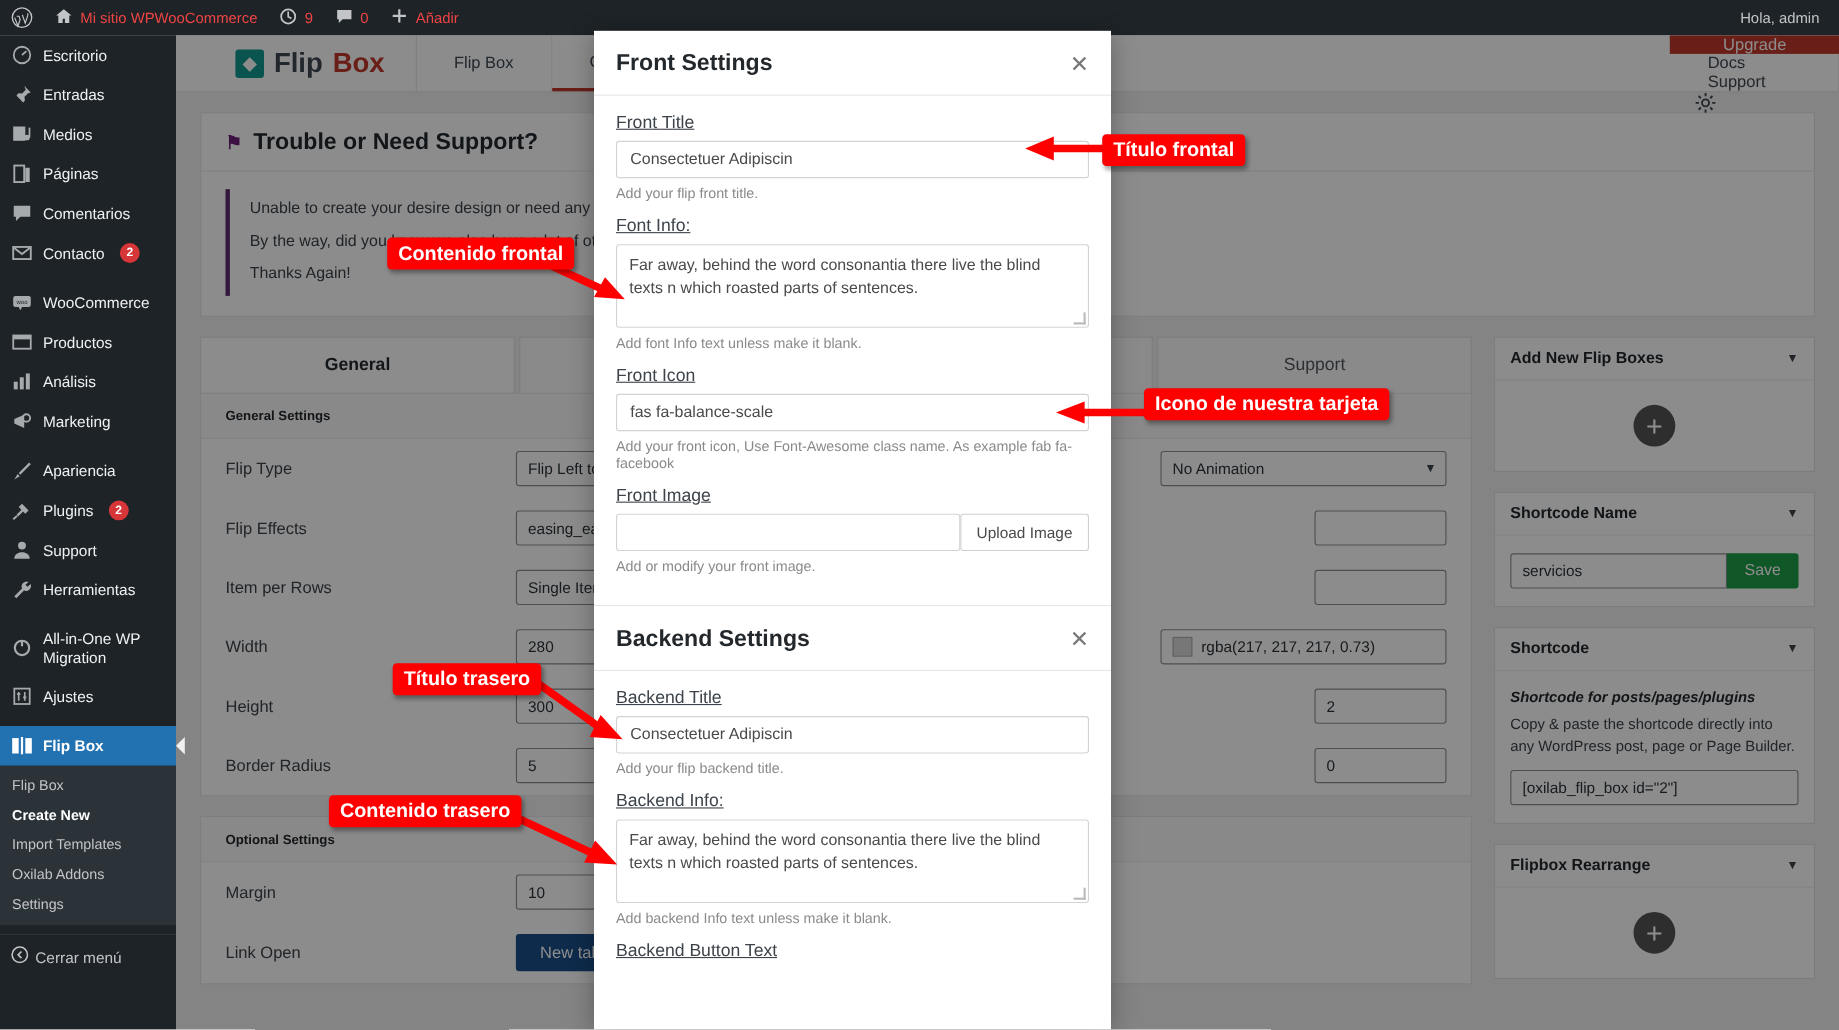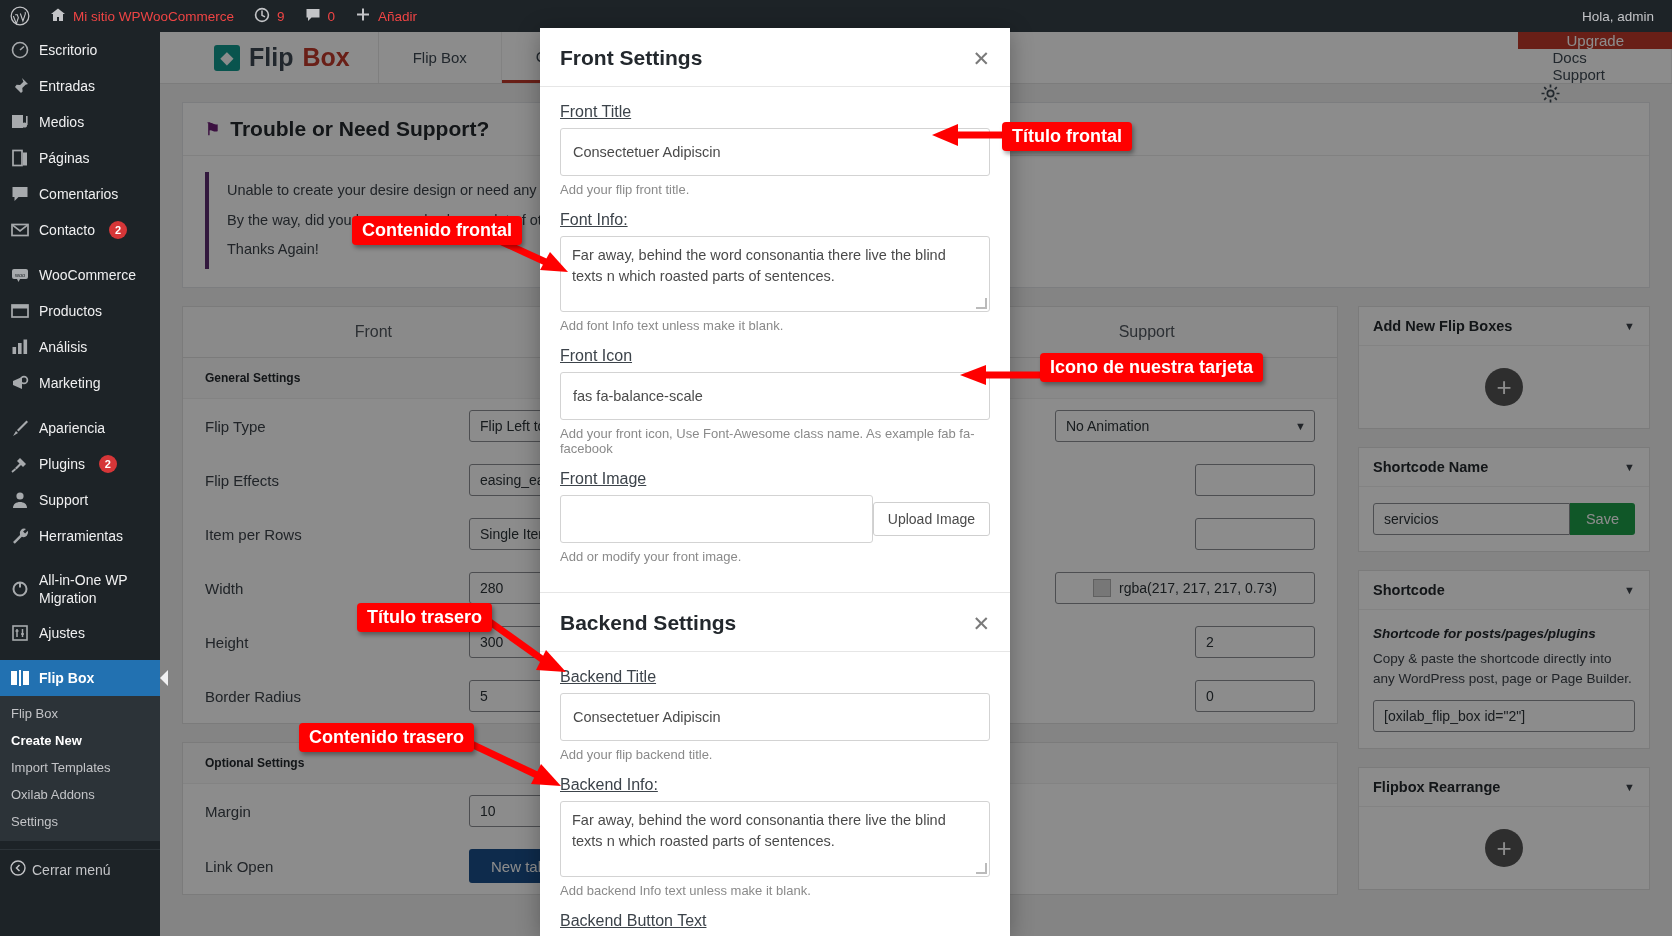--- a/index.html
+++ b/index.html
@@ -93,21 +93,21 @@
   .stab {
     flex: 1 1 0; text-align: center; padding: 16px 8px; background: #fcfcfc;
     border: 1px solid #e0e0e0; border-bottom: none; font-size: 16px; color: #50575e;
   }
   .stab.active { background: #fff; font-weight: 700; color: #23282d; }
   .card { background: #fff; border: 1px solid #e0e0e0; }
   .card-title { padding: 13px 22px; font-size: 12px; font-weight: 700; color: #23282d; background: #fafafa; border-bottom: 1px solid #eee; }
   .row { display: flex; align-items: center; padding: 11px 22px; gap: 14px; }
   .row .lbl { width: 250px; font-size: 15px; color: #3c434a; }
   .ctl { height: 32px; border: 1px solid #8c8f94; border-radius: 3px; background: #fff; font-size: 14px; color: #2c3338; display: flex; align-items: center; padding: 0 10px; }
-  .ctl.w260 { width: 260px; justify-content: center; }
+  .ctl.w260 { width: 260px; }
   .ctl.w120 { width: 120px; }
   .ctl.sel { justify-content: space-between; padding-right: 8px; }
   .btn-blue { background: #1b4f8a; color: #fff; border-radius: 3px; height: 34px; display: inline-flex; align-items: center; padding: 0 22px; font-size: 15px; }
   .swatch { width: 18px; height: 18px; background: #d9d9d9; border: 1px solid #b0b0b0; margin-right: 8px; }
 
   
   .side-col { flex: 0 0 292px; }
   .wbox { background: #fff; border: 1px solid #e0e0e0; margin-bottom: 18px; }
   .wbox-head { display: flex; align-items: center; justify-content: space-between; padding: 11px 14px; font-size: 14.5px; font-weight: 600; color: #23282d; border-bottom: 1px solid #eee; }
   .wbox-body { padding: 16px 14px; }
@@ -124,21 +124,21 @@
     position: absolute; left: 540px; top: 28px; width: 470px; height: 908px;
     background: #fff; z-index: 70; overflow: hidden;
     box-shadow: 0 4px 22px rgba(0,0,0,0.3);
   }
   .m-head { display: flex; align-items: center; justify-content: space-between; padding: 18px 20px 16px 20px; border-bottom: 1px solid #e6e6e6; }
   .m-title { font-size: 21px; font-weight: 700; color: #23282d; }
   .m-close { font-size: 21px; color: #7a7a7a; line-height: 1; }
   .m-body { padding: 16px 20px 8px 20px; }
   .f-label { font-size: 16px; color: #3c434a; margin: 14px 0 7px 0; text-decoration: underline; }
   .f-label:first-child { margin-top: 0; }
-  .f-input { width: 100%; height: 48px; border: 1px solid #d3d3d3; border-radius: 3px; display: flex; align-items: center; padding: 0 12px; font-size: 14.5px; color: #4a4a4a; background: #fff; }
+  .f-input { width: 100%; height: 34px; border: 1px solid #d3d3d3; border-radius: 3px; display: flex; align-items: center; padding: 0 12px; font-size: 14.5px; color: #4a4a4a; background: #fff; }
   .f-area { width: 100%; height: 76px; border: 1px solid #d3d3d3; border-radius: 3px; padding: 8px 11px; font-size: 14.5px; color: #4a4a4a; line-height: 1.45; overflow: hidden; position: relative; }
   .f-area::after { content: ""; position: absolute; right: 2px; bottom: 2px; width: 9px; height: 9px; border-right: 2px solid #bbb; border-bottom: 2px solid #bbb; }
   .f-help { font-size: 13px; color: #8a8a8a; margin-top: 6px; }
   .f-imgrow { display: flex; align-items: center; }
   .f-imgrow .f-input { flex: 1 1 auto; }
   .upload-btn { height: 34px; border: 1px solid #cfcfcf; border-radius: 3px; padding: 0 14px; display: flex; align-items: center; font-size: 14px; color: #4a4a4a; background: #fff; white-space: nowrap; }
   .m-divider { height: 1px; background: #e6e6e6; margin: 20px 0 0 0; }
 
   
   .anno { position: absolute; z-index: 90; }
@@ -420,20 +420,21 @@
           </div>
           <div>By the way, did you know we also have a lot of other plugins?</div>
           <div>Thanks Again!</div>
         </div>
       </div>
     </div>
 
     <div class="settings-wrap">
       <div class="settings-main">
         <div class="tabsrow" id="settings-tabs">
+            <div class="stab active">General</div>
             <div class="stab">Front</div>
             <div class="stab">Back</div>
             <div class="stab">Support</div>
           </div>
         <div class="card">
           <div class="card-title">General Settings</div>
           <div id="general-rows">
               <div class="row">
                 <span class="lbl">Flip Type</span>
                 <span class="ctl w260 sel">

